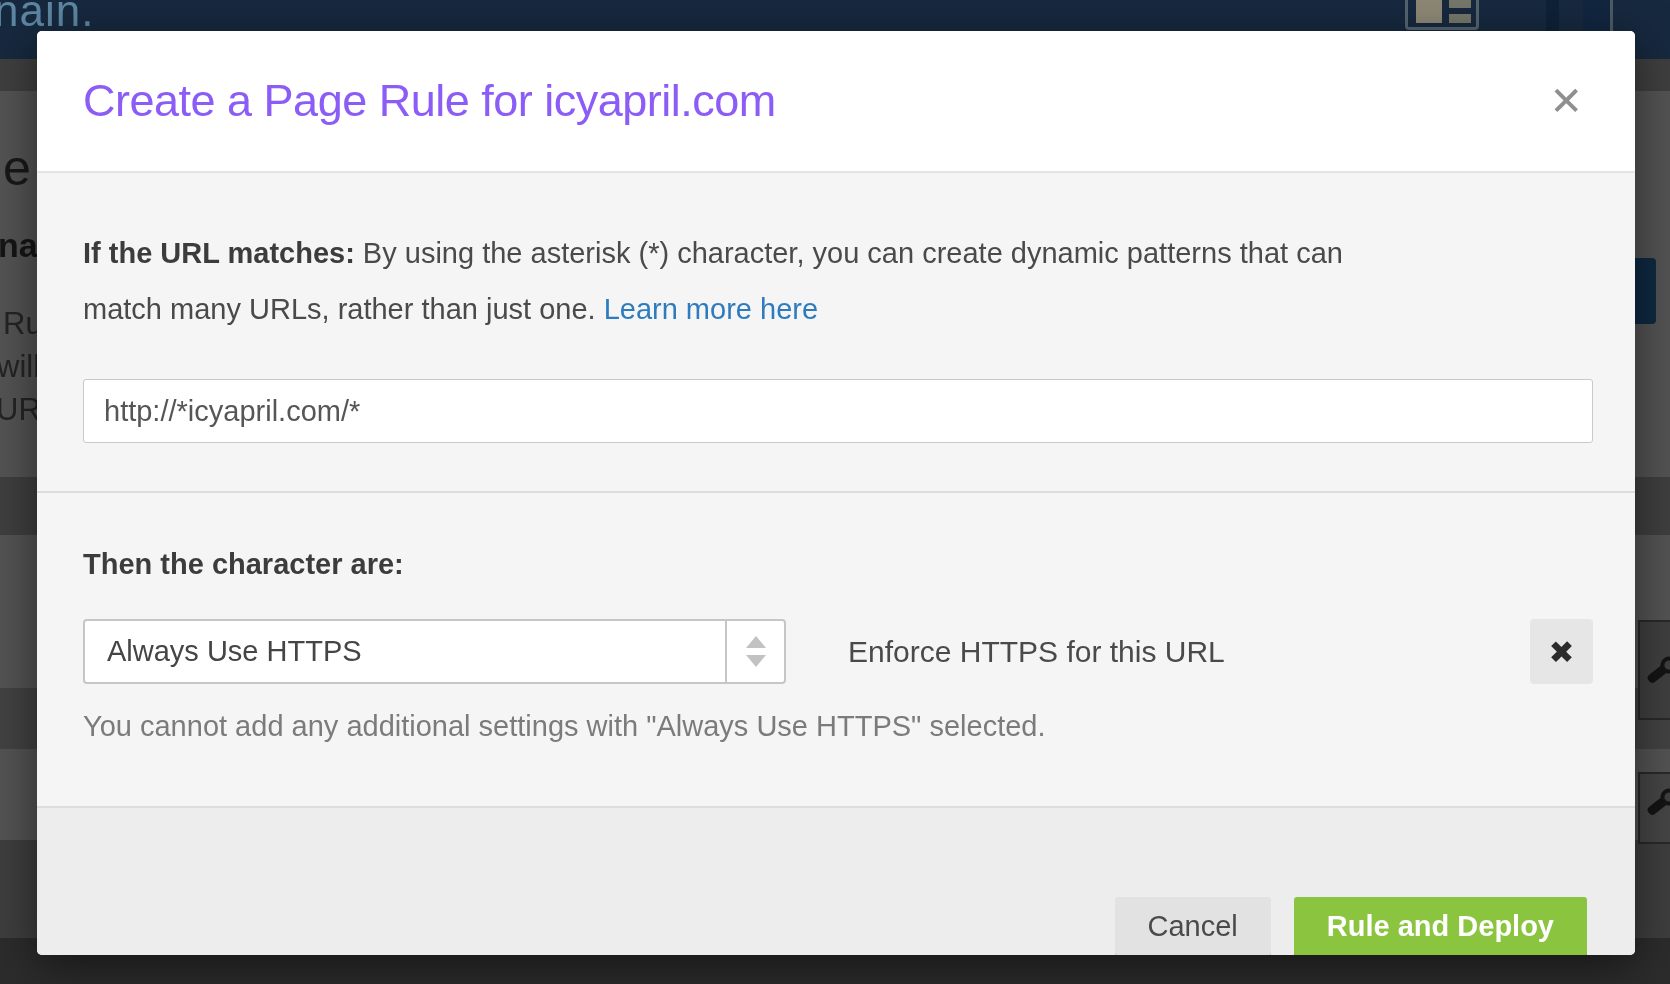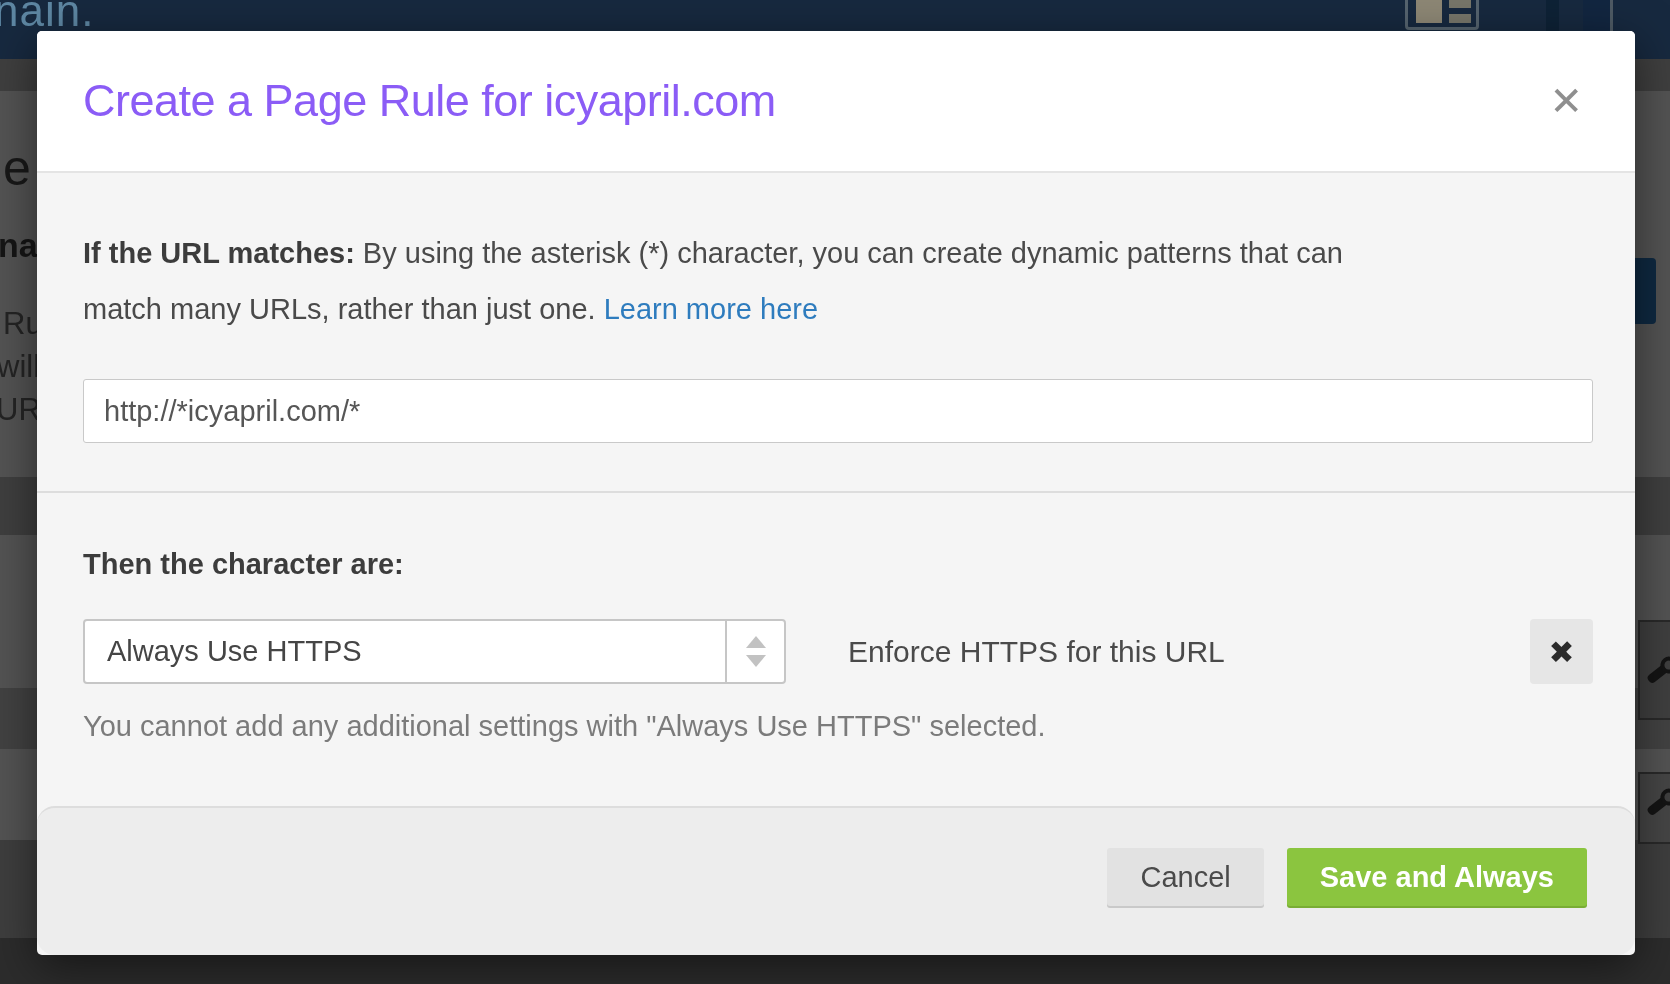--- a/index.html
+++ b/index.html
@@ -110,22 +110,22 @@
   .setting-desc { margin-left:62px; font-size:30px; color:#4A4A4A; }
   .remove-btn {
     margin-left:auto; width:63px; height:65px; background:#E6E6E6; border-radius:4px;
     display:flex; align-items:center; justify-content:center; cursor:pointer;
     font-family:"DejaVu Sans",sans-serif; font-size:31px; font-weight:bold; color:#2B2B2B;
   }
   .settings-note { margin-top:26px; font-size:29px; color:#7B7B7B; }
 
   .modal-footer {
     margin-top:auto; flex:0 0 149px; background:#EDEDED; border-top:2px solid #DDDDDD;
-    display:flex; justify-content:flex-end; align-items:flex-start;
-    gap:23px; padding:40px 48px 0 0;border-radius:18px;
+    display:flex; justify-content:flex-end; align-items:flex-end;
+    gap:23px; padding:40px 48px 0 0;
   }
   .btn {
     height:58px; border:none; border-radius:3px; font-family:inherit;
     font-size:29px; cursor:pointer; padding:0 33px; line-height:56px;
   }
   .btn-gray { background:#E2E2E2; color:#4A4A4A; box-shadow:0 2px 0 #C9C9C9; }
   .btn-green { background:#8BC53F; color:#FFFFFF; font-weight:bold; box-shadow:0 2px 0 #79AD34; }
 </style>
 </head>
 <body>
@@ -195,16 +195,16 @@
       <span class="remove-btn">
         <span>✖</span>
       </span>
     </div>
 
     <div class="settings-note">You cannot add any additional settings with "Always Use HTTPS" selected.</div>
   </div>
 
   <div class="modal-footer">
     <button class="btn btn-gray">Cancel</button>
-    <button class="btn btn-green">Save and Always</button>
+    <button class="btn btn-green">Rule and Deploy</button>
   </div>
 
 </div>
 
 </body></html>

